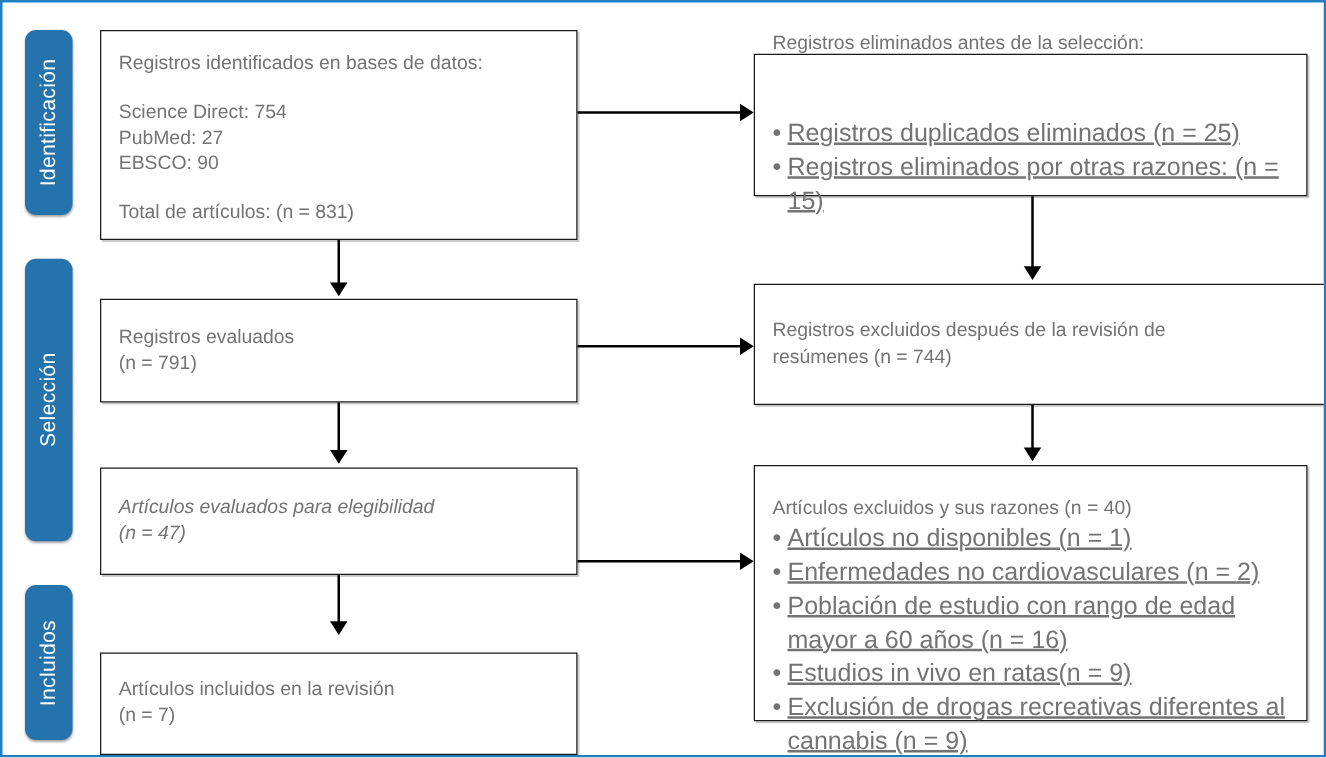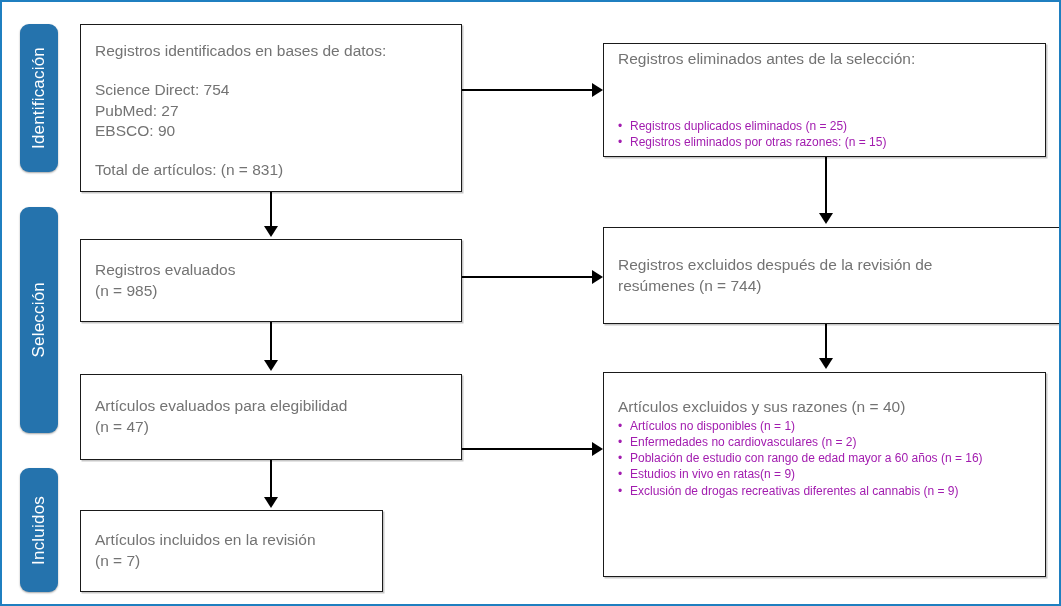--- a/index.html
+++ b/index.html
@@ -57,25 +57,26 @@
   }
   .spacer-line {
     height: 18px;
   }
   ul.reasons {
     list-style: none;
     margin: 0;
     padding: 0;
   }
   ul.reasons li {
-    font-size: 12px;
+    font-size: 20px;
     line-height: 1.35;
-    color: #a21caf;
+    color: #737373;
     position: relative;
     padding-left: 12px;
+    text-decoration: underline;
   }
   ul.reasons li::before {
     content: "\2022";
     position: absolute;
     left: 0;
     top: 0;
   }
   
   .conn {
     position: absolute;
@@ -122,29 +123,29 @@
     <div class="spacer-line"></div>
     <div class="box-text">Science Direct: 754</div>
     <div class="box-text">PubMed: 27</div>
     <div class="box-text">EBSCO: 90</div>
     <div class="spacer-line"></div>
     <div class="box-text">Total de artículos: (n = 831)</div>
   </div>
 
   <div class="box" style="left:78px; top:237px; width:382px; height:83px;">
     <div class="box-text">Registros evaluados</div>
-    <div class="box-text">(n = 985)</div>
+    <div class="box-text">(n = 791)</div>
   </div>
 
-  <div class="box" style="left:78px; top:372px; width:382px; height:86px;">
+  <div class="box" style="left:78px; top:372px; width:382px; height:86px;font-style:italic;">
     <div class="box-text">Artículos evaluados para elegibilidad</div>
     <div class="box-text">(n = 47)</div>
   </div>
 
-  <div class="box" style="left:78px; top:508px; width:303px; height:82px;">
+  <div class="box" style="left:78px; top:520px; width:382px; height:82px;">
     <div class="box-text">Artículos incluidos en la revisión</div>
     <div class="box-text">(n = 7)</div>
   </div>
 
   <div class="box" style="left:601px; top:41px; width:443px; height:114px;gap:48px;">
     <div class="box-text">Registros eliminados antes de la selección:</div>
     <ul class="reasons">
       <li>Registros duplicados eliminados (n = 25)</li>
       <li>Registros eliminados por otras razones: (n = 15)</li>
     </ul>

